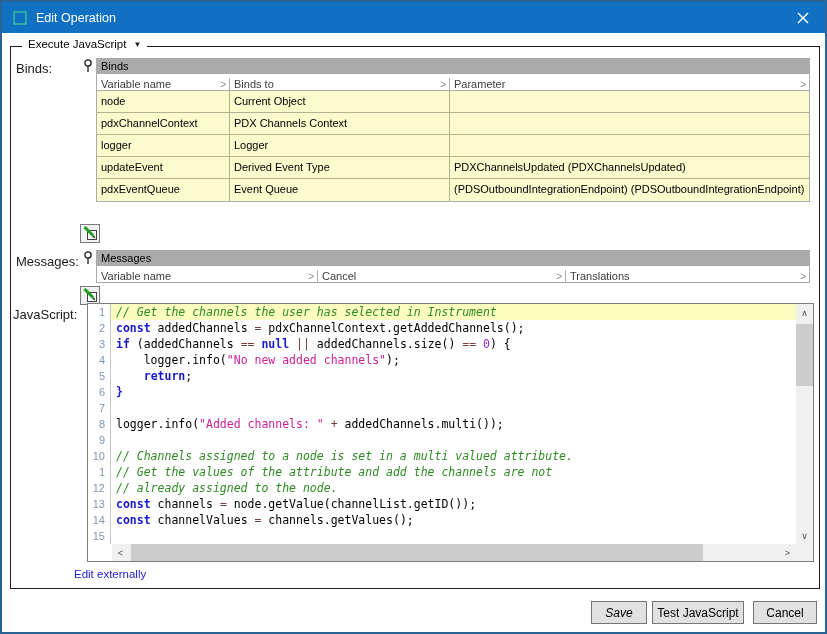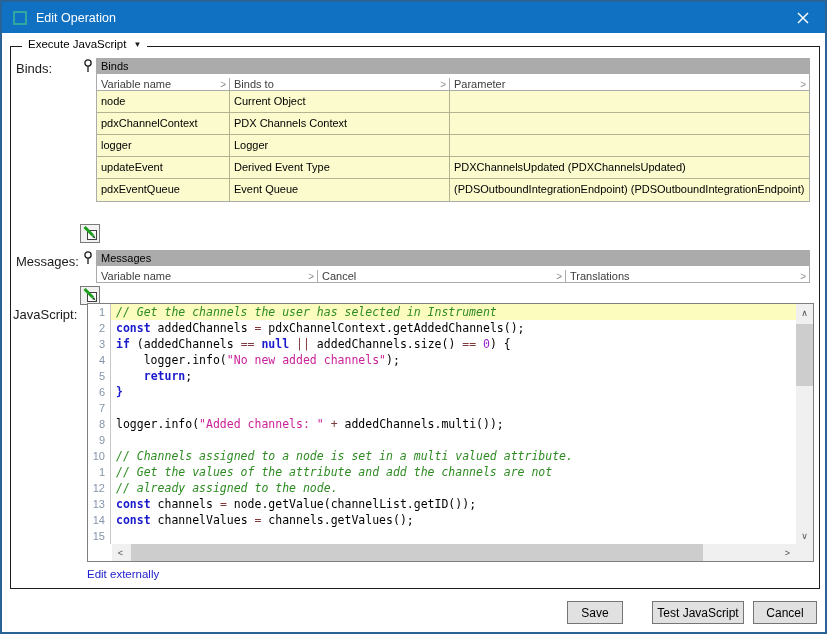--- a/index.html
+++ b/index.html
@@ -58,23 +58,23 @@
   .vscroll{width:17px; background:var(--sb-track); display:flex; flex-direction:column; flex-shrink:0;}
   .sb-arrow{height:17px; width:17px; display:flex; align-items:center; justify-content:center; color:var(--sb-arrow); font-size:9px; cursor:pointer; flex-shrink:0;}
   .v-track{flex:1; position:relative;}
   .v-thumb{position:absolute; left:0; top:3px; width:17px; height:62px; background:var(--sb-thumb); cursor:pointer;}
   .hscroll-row{height:17px; display:flex; flex-shrink:0;}
   .h-spacer{width:24px; background:#fff; flex-shrink:0;}
   .hscroll{flex:1; display:flex; background:var(--sb-track);}
   .h-track{flex:1; position:relative;}
   .h-thumb{position:absolute; top:0; left:2px; height:17px; width:88%; background:var(--sb-thumb); cursor:pointer;}
   .h-corner{width:17px; background:var(--sb-track); flex-shrink:0;}
-  .ext-link{position:absolute; left:76px; top:521px; font-size:11.5px; color:var(--link); cursor:pointer;text-align:right;}
+  .ext-link{position:absolute; left:63px; top:521px; font-size:11.5px; color:var(--link); cursor:pointer;text-align:right;}
   .btn{position:absolute; height:23px; background:var(--btn-bg); border:1px solid var(--btn-border); font-family:"Liberation Sans",sans-serif; font-size:12px; color:#000; cursor:pointer;}
-  #save-btn{left:565px; top:568px; width:56px;}
+  #save-btn{left:589px; top:568px; width:56px;font-style:italic;}
   #test-btn{left:650px; top:568px; width:92px;}
   #cancel-btn{left:751px; top:568px; width:64px;}
 </style>
 </head>
 <body>
 
 <div class="dialog">
 
   <div class="titlebar">
     <div class="title-icon"></div>

